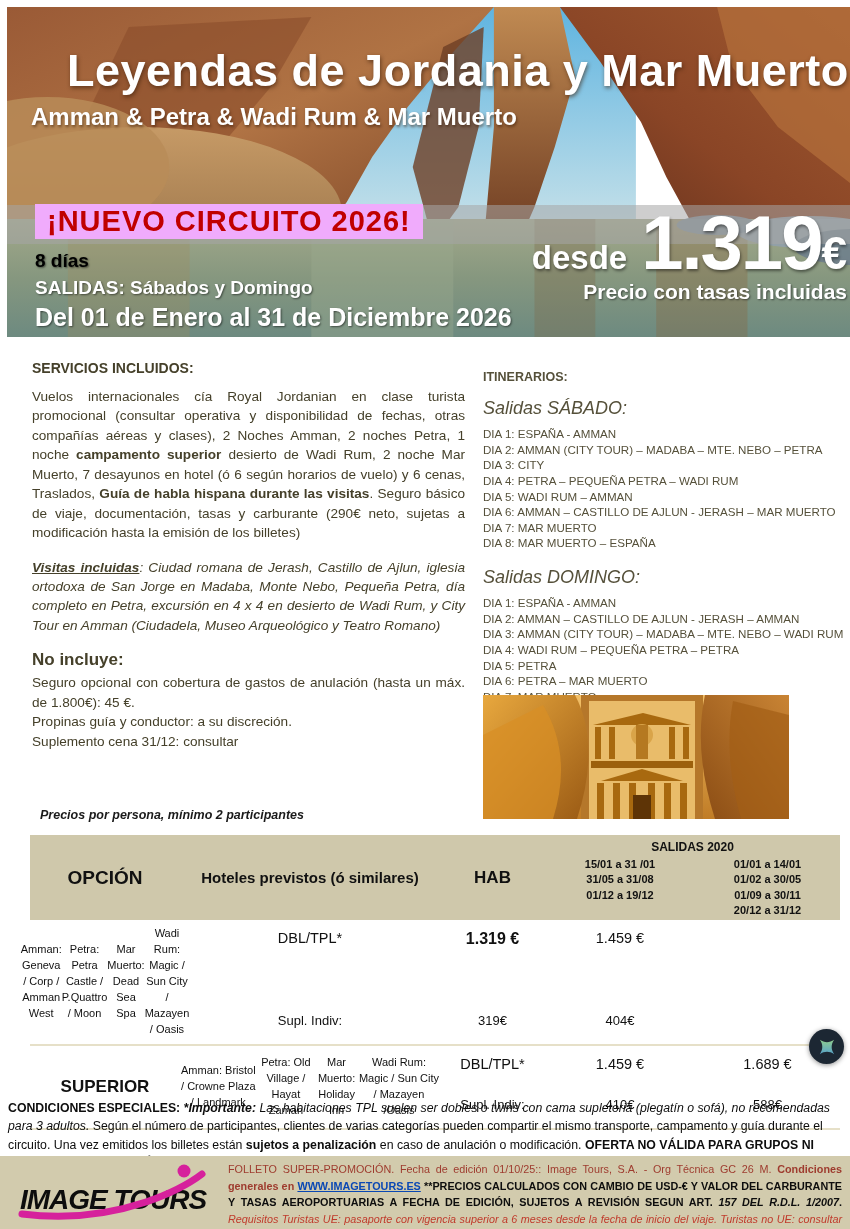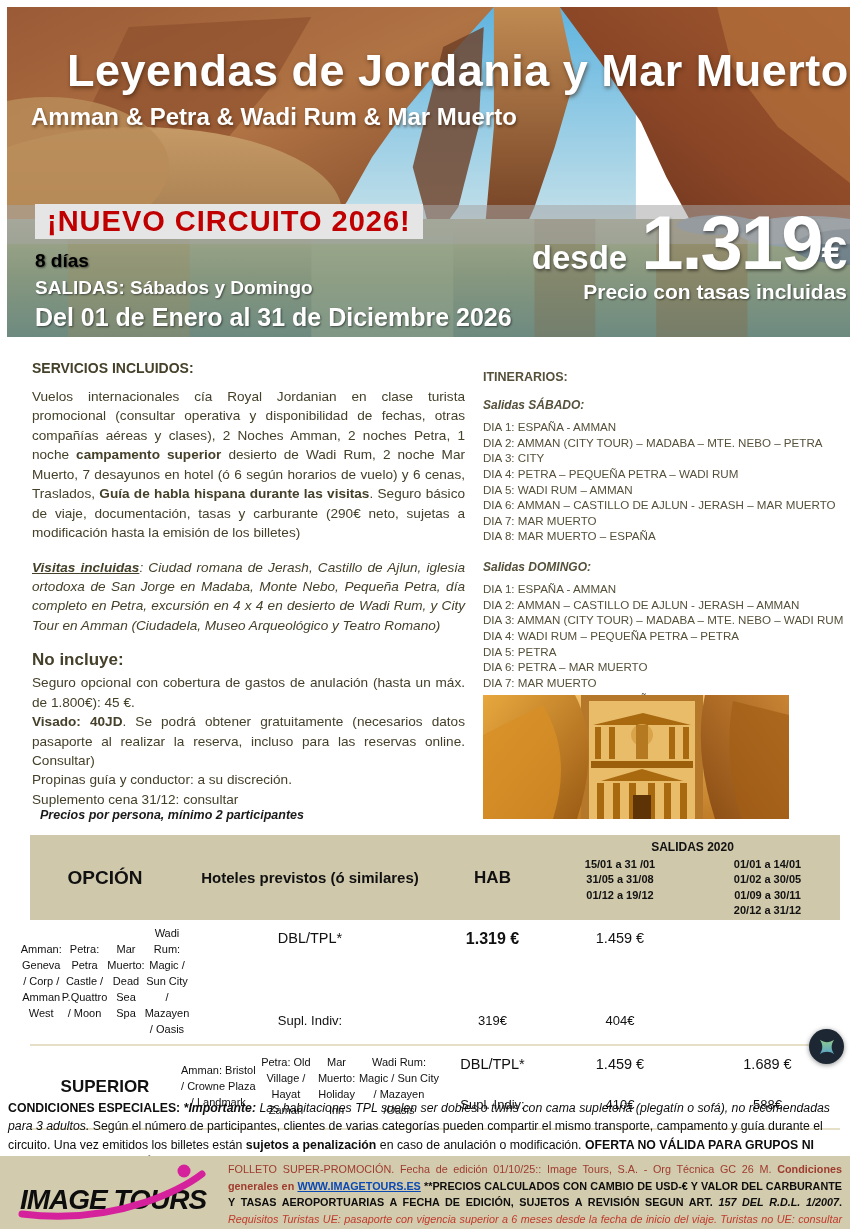--- a/index.html
+++ b/index.html
@@ -7,21 +7,21 @@
   .page { position:relative; width:850px; height:1229px; background:#fff; overflow:hidden; }
 
   
   .hero { position:absolute; left:7px; top:7px; width:848px; height:330px; overflow:hidden; }
   .hero svg.bg { position:absolute; left:0; top:0; width:100%; height:100%; }
   .hero-title { position:absolute; left:60px; top:38px; font-size:45px; font-weight:bold; color:#fff;
                 text-shadow:1px 2px 4px rgba(60,30,10,.65); letter-spacing:.5px; white-space:nowrap; }
   .hero-sub { position:absolute; left:24px; top:96px; font-size:24px; font-weight:bold; color:#fff;
               text-shadow:1px 2px 3px rgba(60,30,10,.6); }
   .gray-band { position:absolute; left:0; right:0; top:198px; height:39px; background:rgba(165,165,165,.55); }
-  .badge { position:absolute; left:28px; top:197px; background:#e5e5e5; padding:1px 12px; font-size:29px;
+  .badge { position:absolute; left:28px; top:197px; background:#f0abfc; padding:1px 12px; font-size:29px;
            font-weight:800; color:#c00000; letter-spacing:1px; white-space:nowrap; }
   .hero-dur   { position:absolute; left:28px; top:243px; font-size:19px; font-weight:bold; color:#000000; text-shadow:1px 1px 2px rgba(0,0,0,.5); }
   .hero-sal   { position:absolute; left:28px; top:270px; font-size:19px; font-weight:bold; color:#fff; text-shadow:1px 1px 2px rgba(0,0,0,.5); }
   .hero-dates { position:absolute; left:28px; top:296px; font-size:25px; font-weight:bold; color:#fff; text-shadow:1px 1px 2px rgba(0,0,0,.5); }
   .price-block { position:absolute; right:8px; top:200px; text-align:right; color:#fff; }
   .price-row { display:flex; align-items:baseline; justify-content:flex-end; text-shadow:1px 2px 3px rgba(0,0,0,.45); }
   .price-desde { font-size:33px; font-weight:bold; margin-right:14px; }
   .price-big { font-size:76px; font-weight:bold; letter-spacing:-2px; line-height:.95; }
   .price-eur { font-size:46px; font-weight:bold; }
   .price-note { font-size:21px; font-weight:bold; margin-top:0px; text-shadow:1px 1px 2px rgba(0,0,0,.5); }
@@ -32,21 +32,21 @@
   .body-p { font-size:13.6px; line-height:1.43; text-align:justify; margin-bottom:15px; }
   .b { font-weight:bold; }
   .i { font-style:italic; }
   .visits-head { font-weight:bold; font-style:italic; text-decoration:underline; }
   .ni-head { font-size:17px; font-weight:bold; margin:4px 0 3px; }
   .ni-p { font-size:13.6px; line-height:1.43; text-align:justify; }
 
   
   .col-right { position:absolute; left:483px; top:370px; width:362px; color:#55503a; }
   .itin-head { font-size:12.5px; font-weight:bold; margin-bottom:14px; }
-  .salida-head { font-size:12px; font-weight:bold; font-style:italic; margin-bottom:7px; }
+  .salida-head { font-size:18px; font-weight:normal; font-style:italic; margin-bottom:7px; }
   .day-list { margin-bottom:16px; }
   .day { font-size:11.6px; line-height:1.35; white-space:nowrap; }
   .petra { position:absolute; left:483px; top:695px; width:306px; height:124px; }
   .petra svg { width:100%; height:100%; display:block; }
 
   .prices-note { position:absolute; left:40px; top:808px; font-size:12.5px; font-weight:bold; font-style:italic; color:#1a1a1a; }
 
   
   .price-table { position:absolute; left:30px; top:835px; width:810px; color:#111; }
   .t-head { display:grid; grid-template-columns:150px 260px 105px 295px; background:#cfc8ab; height:85px; }
@@ -162,21 +162,20 @@
       <div class="price-note">Precio con tasas incluidas</div>
     </div>
   </div>
 
   <div class="col-left">
     <div class="sec-head">SERVICIOS INCLUIDOS:</div>
     <p class="body-p"><span>Vuelos internacionales cía Royal Jordanian en clase turista promocional (consultar operativa y disponibilidad de fechas, otras compañías aéreas y clases), 2 Noches Amman, 2 noches Petra, 1 noche </span><span class="b">campamento superior</span><span> desierto de Wadi Rum, 2 noche Mar Muerto, 7 desayunos en hotel (ó 6 según horarios de vuelo) y 6 cenas, Traslados, </span><span class="b">Guía de habla hispana durante las visitas</span><span>. Seguro básico de viaje, documentación, tasas y carburante (290€ neto, sujetas a modificación hasta la emisión de los billetes)</span></p>
     <p class="body-p i"><span class="visits-head">Visitas incluidas</span><span>: </span><span>Ciudad romana de Jerash, Castillo de Ajlun, iglesia ortodoxa de San Jorge en Madaba, Monte Nebo, Pequeña Petra, día completo en Petra, excursión en 4 x 4 en desierto de Wadi Rum, y City Tour en Amman (Ciudadela, Museo Arqueológico y Teatro Romano)</span></p>
     <div class="ni-head">No incluye:</div>
     <p class="ni-p">Seguro opcional con cobertura de gastos de anulación (hasta un máx. de  1.800€): 45 €.</p>
-    <p class="ni-p"><span class="b">Visado: 40JD</span><span>. Se podrá obtener gratuitamente (necesarios datos pasaporte al realizar la reserva, incluso para las reservas online. Consultar)</span></p>
     <p class="ni-p">Propinas guía y conductor: a su discreción.</p>
     <p class="ni-p">Suplemento cena 31/12: consultar</p>
   </div>
 
   <div class="col-right">
     <div class="itin-head">ITINERARIOS:</div>
     <div class="salida-head">Salidas SÁBADO:</div>
     <div class="day-list">
       <div class="day">DIA 1: ESPAÑA - AMMAN</div>
       <div class="day">DIA 2: AMMAN (CITY TOUR) – MADABA – MTE. NEBO – PETRA</div>

